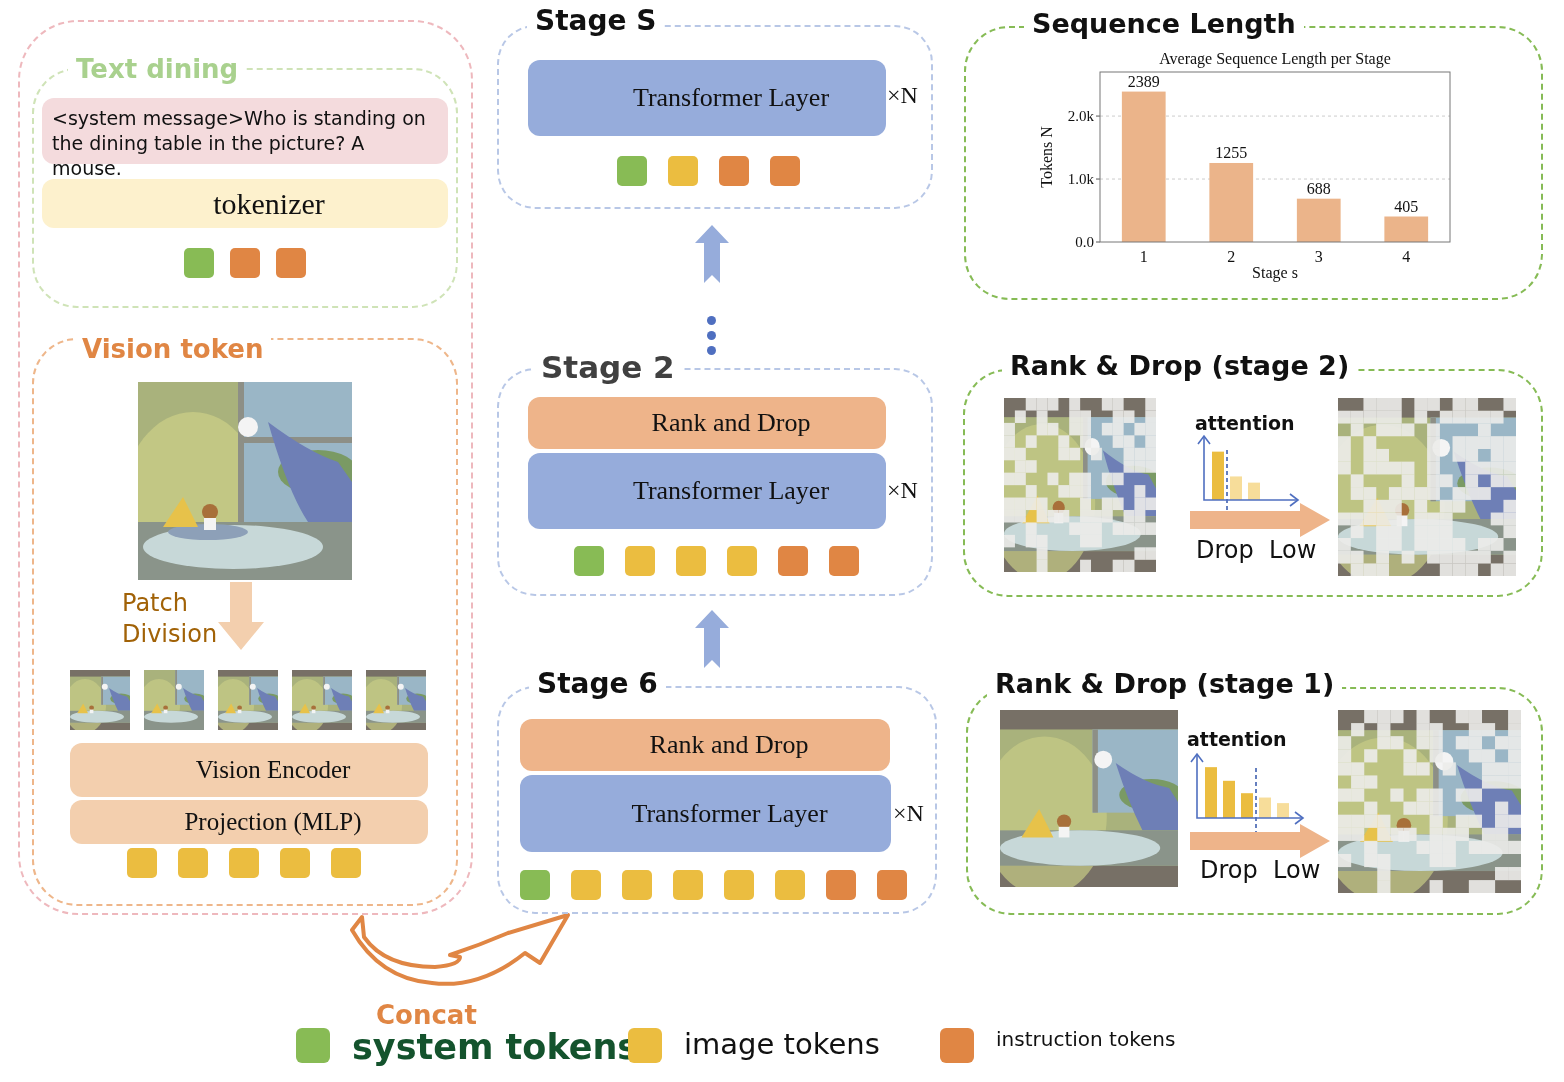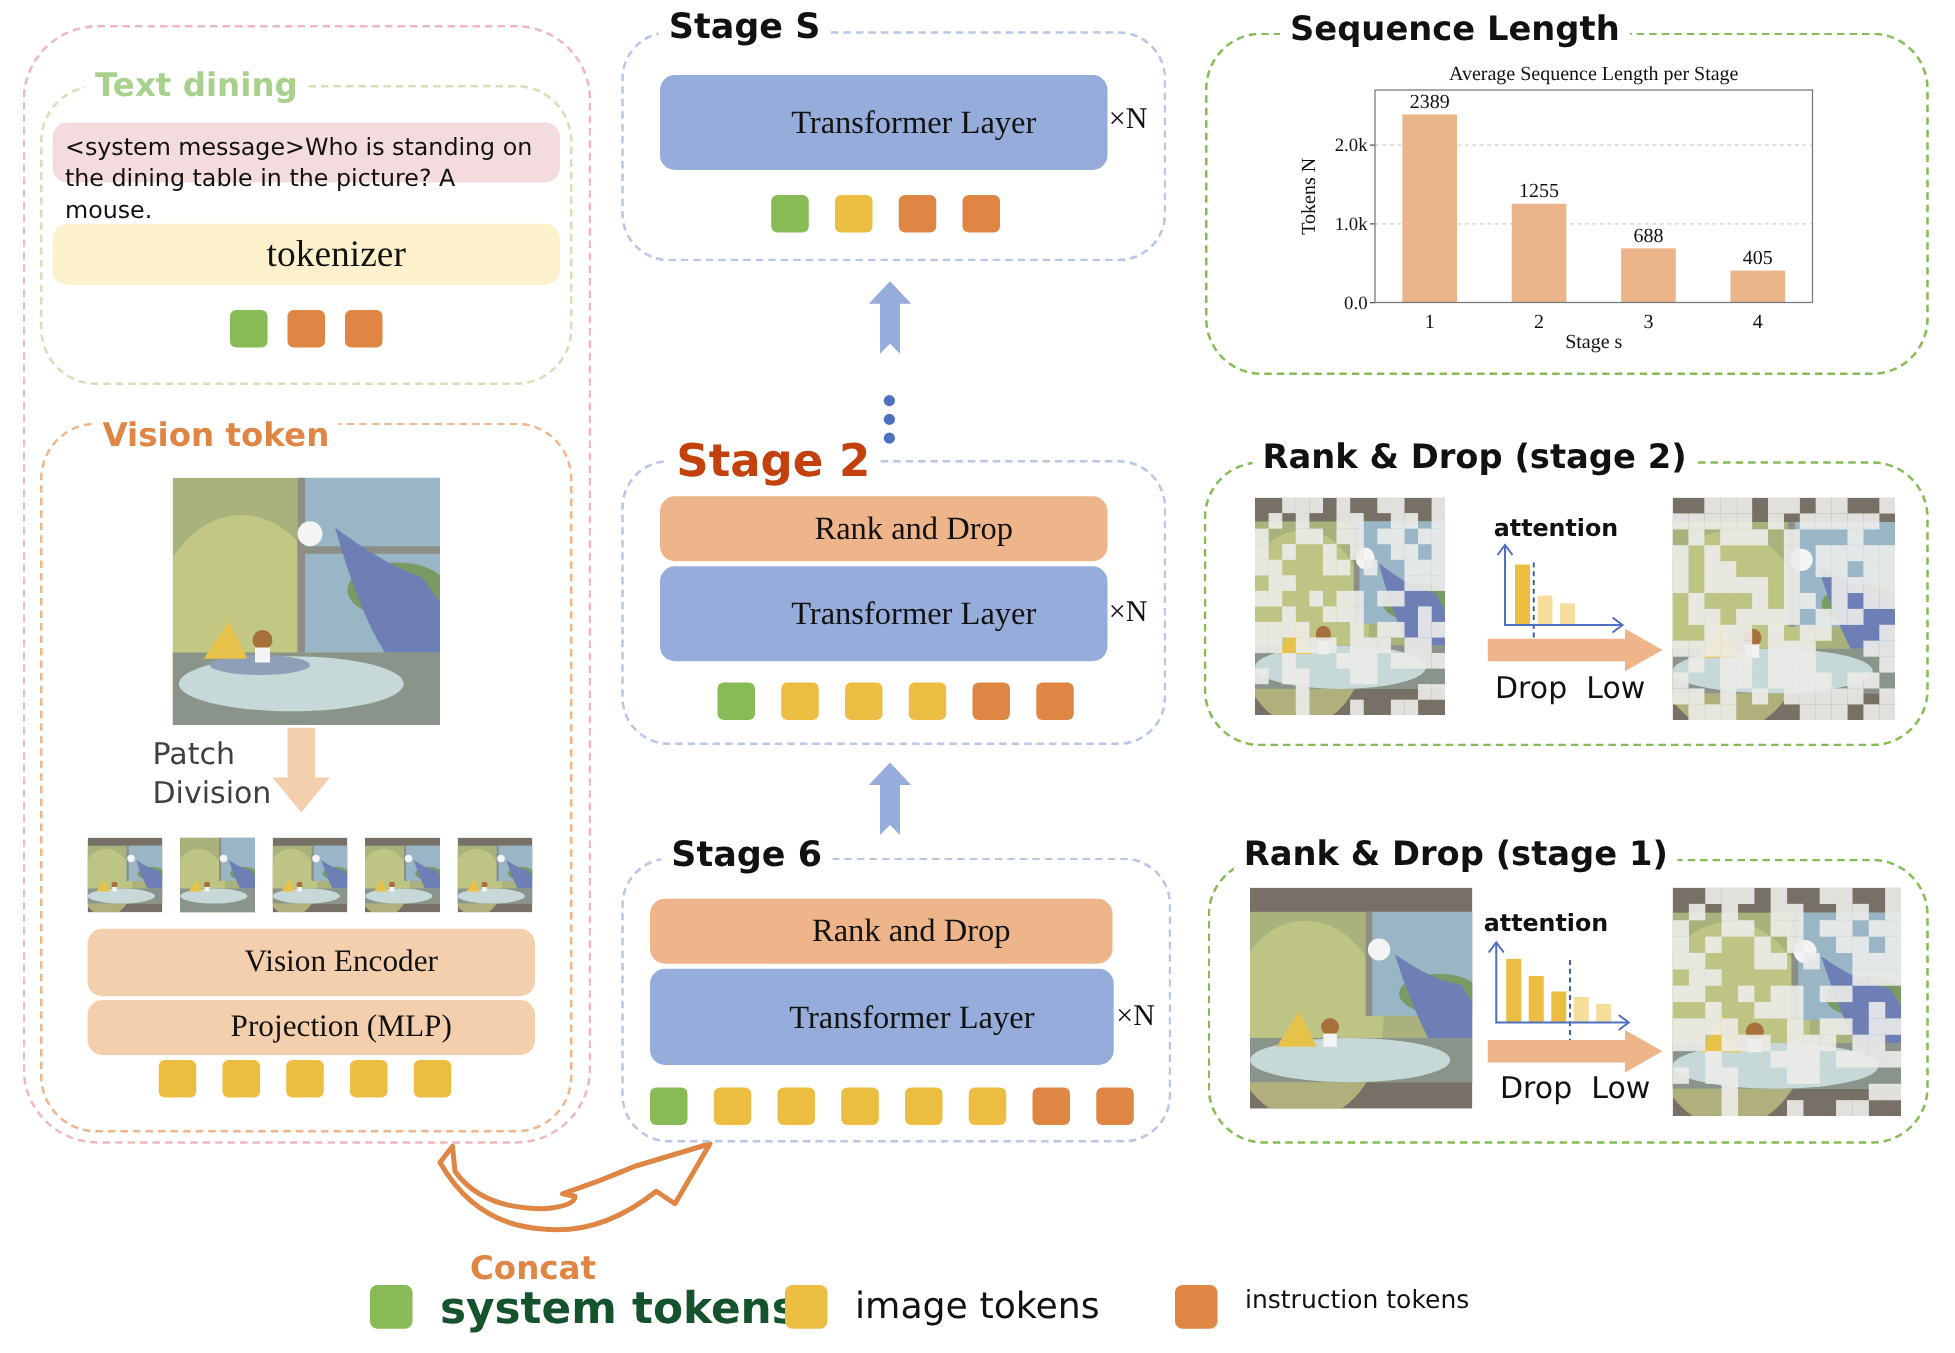--- a/index.html
+++ b/index.html
@@ -15,21 +15,21 @@
   .pic { position: absolute; overflow: hidden; }
   .pic svg { display: block; width: 100%; height: 100%; }
 </style>
 </head>
 <body>
 
 <div class="abs dashed" style="left:18px;top:20px;width:455px;height:895px;border-color:#eeb8bd;border-radius:60px;"></div>
 
 <div class="abs dashed" style="left:32px;top:68px;width:426px;height:240px;border-color:#cfe3b7;border-radius:45px;"></div>
 <div class="title-lbl hand" style="left:68px;top:56px;font-size:26px;color:#a9d18e;">Text dining</div>
-<div class="abs" style="left:42px;top:98px;width:406px;height:48px;background:#f4dbdd;border-radius:12px;padding:8px 10px;">
+<div class="abs" style="left:42px;top:98px;width:406px;height:66px;background:#f4dbdd;border-radius:12px;padding:8px 10px;">
   <div style="font-size:19px;line-height:25px;color:#111;">&lt;system message&gt;Who is standing on the dining table in the picture? A mouse.</div>
 </div>
 <div class="box" style="left:42px;top:179px;width:406px;height:49px;background:#fdf1cd;font-size:30px;">
   <span>tokenizer</span>
 </div>
 <div id="text-tokens" class="abs" style="left:0;top:0;">
     <div class="tok" style="left: 184px; top: 248px; background: rgb(136, 187, 85);"></div>
     <div class="tok" style="left: 230px; top: 248px; background: rgb(224, 134, 68);"></div>
     <div class="tok" style="left: 276px; top: 248px; background: rgb(224, 134, 68);"></div>
   </div>
@@ -52,21 +52,21 @@
     <ellipse cx="70" cy="150" rx="40" ry="8" fill="#8da0b8"></ellipse>
     <path d="M25 145 L45 115 L60 145Z" fill="#e7c24a"></path>
     <circle cx="72" cy="130" r="8" fill="#a8703a"></circle>
     <rect x="66" y="136" width="12" height="12" fill="#f4f4f4"></rect>
   </svg>
 </div>
 
 <svg class="abs" style="left:218px;top:582px;" width="46" height="70" viewBox="0 0 46 70">
   <path d="M12 0 L34 0 L34 40 L46 40 L23 68 L0 40 L12 40 Z" fill="#f3cfae"></path>
 </svg>
-<div class="abs" style="left:122px;top:588px;font-size:24px;line-height:31px;color:#404040;">
+<div class="abs" style="left:122px;top:588px;font-size:24px;line-height:31px;color:#a16207;">
   <div>Patch</div>
   <div>Division</div>
 </div>
 
 <div id="patches" class="abs" style="left:0;top:0;">
     <div class="pic" style="left: 70px; top: 670px; width: 60px; height: 60px;">
       <svg viewBox="0 0 100 100" preserveAspectRatio="none" xmlns="http://www.w3.org/2000/svg">
         <rect width="100" height="100" fill="#777066"></rect>
         <rect x="0" y="11" width="100" height="77" fill="#a9b27c"></rect>
         <ellipse cx="25" cy="60" rx="35" ry="45" fill="#c8cc86" opacity="0.7"></ellipse>
@@ -187,21 +187,21 @@
 <svg class="abs" style="left:695px;top:225px;" width="34" height="60" viewBox="0 0 34 60">
   <path d="M17 0 L34 18 L25 18 L25 58 L17 50 L9 58 L9 18 L0 18 Z" fill="#96acdb"></path>
 </svg>
 <div class="abs" style="left:707px;top:316px;">
   <div style="width:9px;height:9px;border-radius:50%;background:#4f6fc0;margin-bottom:6px;"></div>
   <div style="width:9px;height:9px;border-radius:50%;background:#4f6fc0;margin-bottom:6px;"></div>
   <div style="width:9px;height:9px;border-radius:50%;background:#4f6fc0;"></div>
 </div>
 
 <div class="abs dashed" style="left:497px;top:368px;width:436px;height:228px;border-color:#b8c7e6;border-radius:38px;"></div>
-<div class="title-lbl hand" style="left:533px;top:352px;font-size:36px;color:#c2410c;">Stage 2</div>
+<div class="title-lbl hand" style="left:533px;top:352px;font-size:31px;color:#404040;">Stage 2</div>
 <div class="box" style="left:528px;top:397px;width:358px;height:52px;background:#eeb48a;font-size:26px;">
   <span>Rank and Drop</span>
 </div>
 <div class="box" style="left:528px;top:453px;width:358px;height:76px;background:#96acdb;font-size:26px;">
   <span>Transformer Layer</span>
 </div>
 <div class="xn" style="left:887px;top:477px;">×N</div>
 <div id="tokens-stage-2" class="abs" style="left:0;top:0;">
     <div class="tok" style="left: 574px; top: 546px; background: rgb(136, 187, 85);"></div>
     <div class="tok" style="left: 625px; top: 546px; background: rgb(235, 189, 64);"></div>

